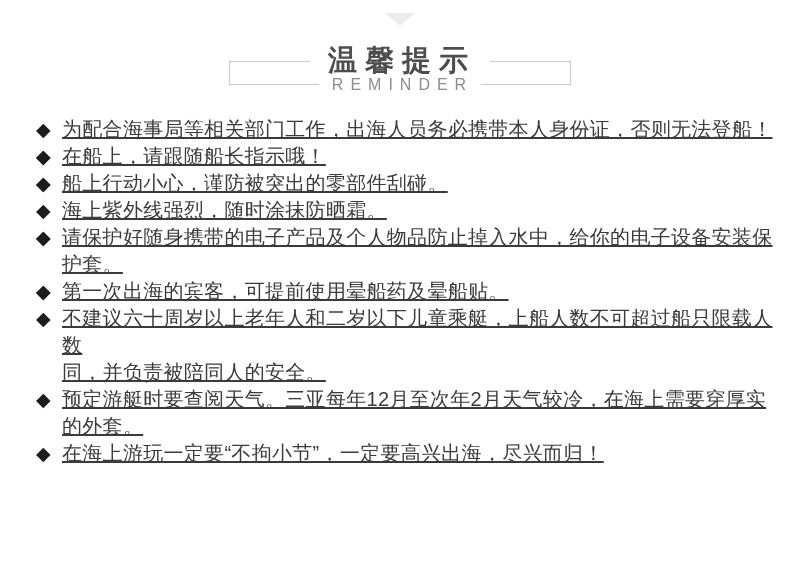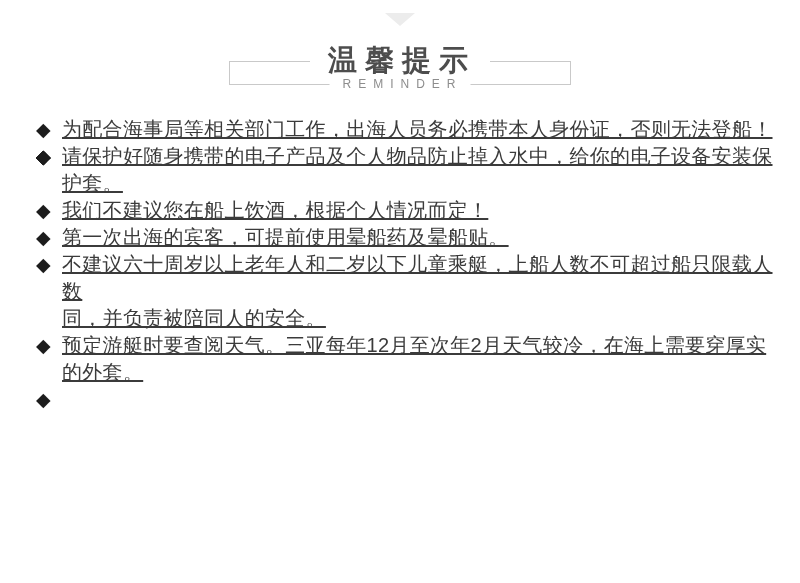--- a/index.html
+++ b/index.html
@@ -51,21 +51,21 @@
     line-height: 1.1;
     font-family: Liberation Serif, serif;
   }
   .page-subtitle {
     position: absolute;
     bottom: 0;
     left: 50%;
     transform: translate(-50%, 52%);
     background: #ffffff;
     padding: 0 8px 0 13px;
-    font-size: 12px;
+    font-size: 16px;
     letter-spacing: 7px;
     color: #8d8d8d;
     white-space: nowrap;
     line-height: 1.2;
   }
 
   
   .reminder-list {
     list-style: none;
     margin: 31px 26px 0 36px;
@@ -106,54 +106,57 @@
   <ul class="reminder-list">
     <li class="reminder-item">
       <span class="diamond-bullet">◆</span>
       <span class="reminder-text">为配合海事局等相关部门工作，出海人员务必携带本人身份证，否则无法登船！</span>
     </li>
     <li class="reminder-item">
       <span class="diamond-bullet">◆</span>
     </li>
     <li class="reminder-item">
       <span class="diamond-bullet">◆</span>
+      <span class="reminder-text">在船上，请跟随船长指示哦！</span>
     </li>
     <li class="reminder-item">
       <span class="diamond-bullet">◆</span>
     </li>
     <li class="reminder-item">
       <span class="diamond-bullet">◆</span>
+      <span class="reminder-text">船上行动小心，谨防被突出的零部件刮碰。</span>
     </li>
     <li class="reminder-item">
       <span class="diamond-bullet">◆</span>
+      <span class="reminder-text">海上紫外线强烈，随时涂抹防晒霜。</span>
     </li>
     <li class="reminder-item">
       <span class="diamond-bullet">◆</span>
     </li>
     <li class="reminder-item">
       <span class="diamond-bullet">◆</span>
       <span class="reminder-text">请保护好随身携带的电子产品及个人物品防止掉入水中，给你的电子设备安装保
 护套。</span>
     </li>
     <li class="reminder-item">
       <span class="diamond-bullet">◆</span>
-      <span class="reminder-text">我们不建议您在船上饮酒，根据个人情况而定！</span>
     </li>
     <li class="reminder-item">
       <span class="diamond-bullet">◆</span>
       <span class="reminder-text">第一次出海的宾客，可提前使用晕船药及晕船贴。</span>
     </li>
     <li class="reminder-item">
       <span class="diamond-bullet">◆</span>
       <span class="reminder-text">不建议六十周岁以上老年人和二岁以下儿童乘艇，上船人数不可超过船只限载人数
 同，并负责被陪同人的安全。</span>
     </li>
     <li class="reminder-item">
       <span class="diamond-bullet">◆</span>
       <span class="reminder-text">预定游艇时要查阅天气。三亚每年12月至次年2月天气较冷，在海上需要穿厚实
 的外套。</span>
     </li>
     <li class="reminder-item">
       <span class="diamond-bullet">◆</span>
+      <span class="reminder-text">在海上游玩一定要“不拘小节”，一定要高兴出海，尽兴而归！</span>
     </li>
   </ul>
 
 </div>
 
 </body></html>

